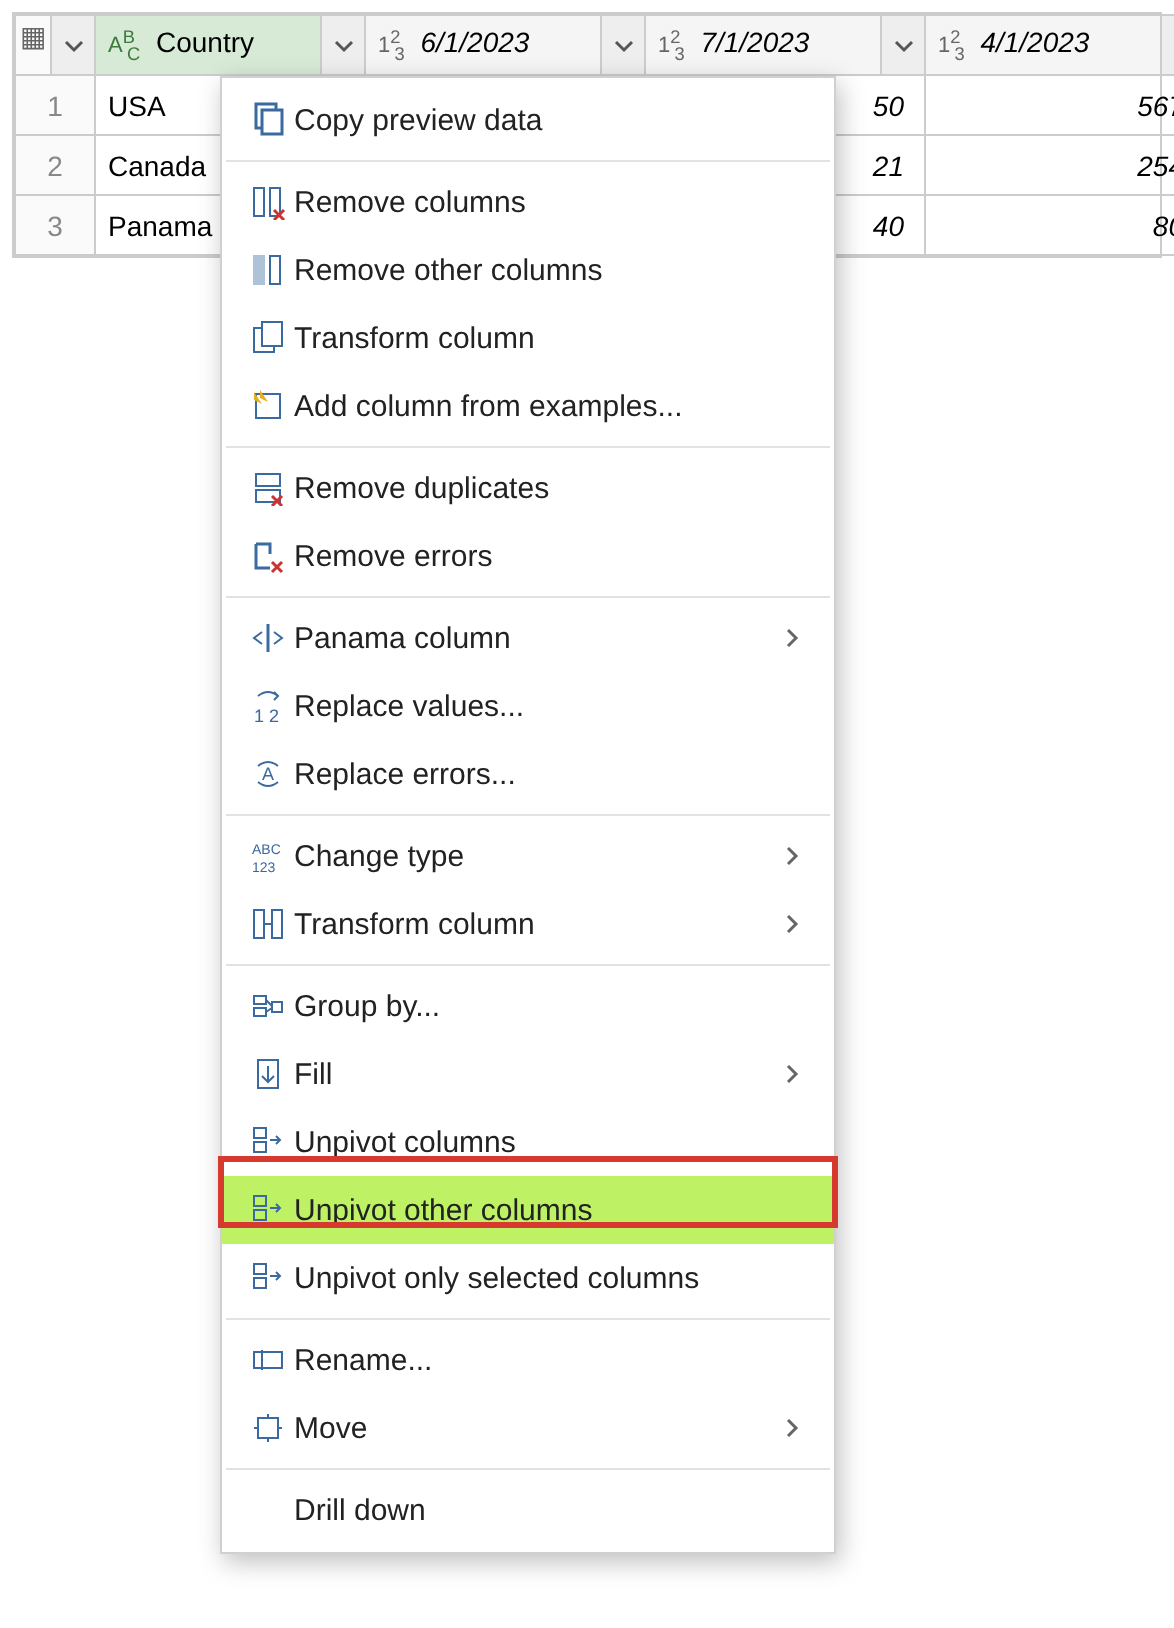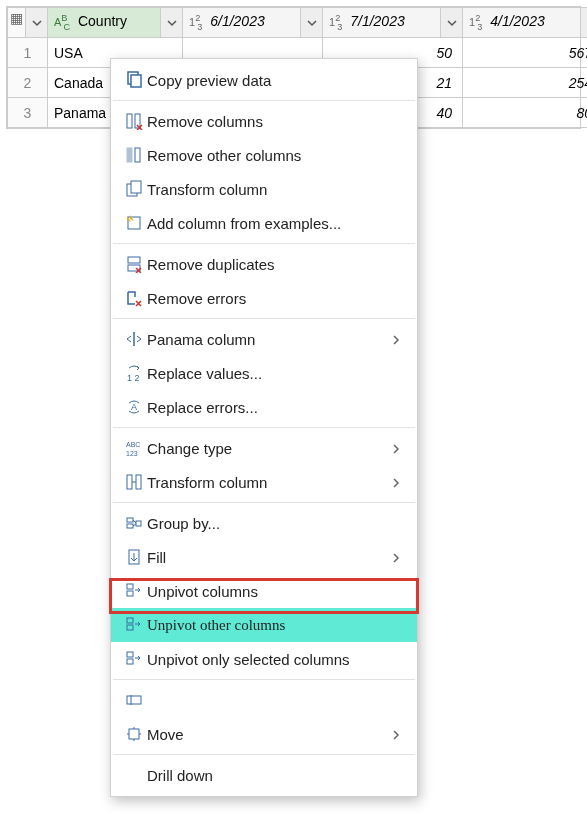--- a/index.html
+++ b/index.html
@@ -72,33 +72,32 @@
   .menu {
     position: absolute;
     left: 110px;
     top: 38px;
     width: 308px;
     background: #fff;
     border: 1px solid #d0d0d0;
     box-shadow: 2px 4px 12px rgba(0,0,0,0.25);
     padding: 4px 0;
     z-index: 10;
-    margin-top: 20px;
   }
   .menu-item {
     display: flex;
     align-items: center;
     height: 34px;
     padding: 0 12px 0 10px;
     position: relative;
     cursor: default;
     font-size: 15px;
     color: #222;
   }
-  .menu-item.hover { background: #5eead4; font-family: Liberation Serif, serif; }
+  .menu-item.hover { background: #bef264; }
   .menu-item .mi-icon {
     width: 26px;
     display: flex;
     align-items: center;
     justify-content: center;
     color: #3a6aa0;
   }
   .menu-item .mi-icon svg { width: 18px; height: 18px; }
   .menu-item .mi-label { flex: 1; }
   .menu-item .mi-arrow {
@@ -439,20 +438,21 @@
       </span>
     <span class="mi-label">Unpivot only selected columns</span>
   </div>
   <div class="menu-sep"></div>
   <div class="menu-item">
     <span class="mi-icon">
         <svg viewBox="0 0 18 18">
           <use href="#i-rename"></use>
         </svg>
       </span>
+    <span class="mi-label">Rename...</span>
   </div>
   <div class="menu-item">
     <span class="mi-icon">
         <svg viewBox="0 0 18 18">
           <use href="#i-move"></use>
         </svg>
       </span>
     <span class="mi-label">Move</span>
     <span class="mi-arrow"><svg viewBox="0 0 10 10" width="10" height="10">
           <use href="#i-chevron-right"></use>

